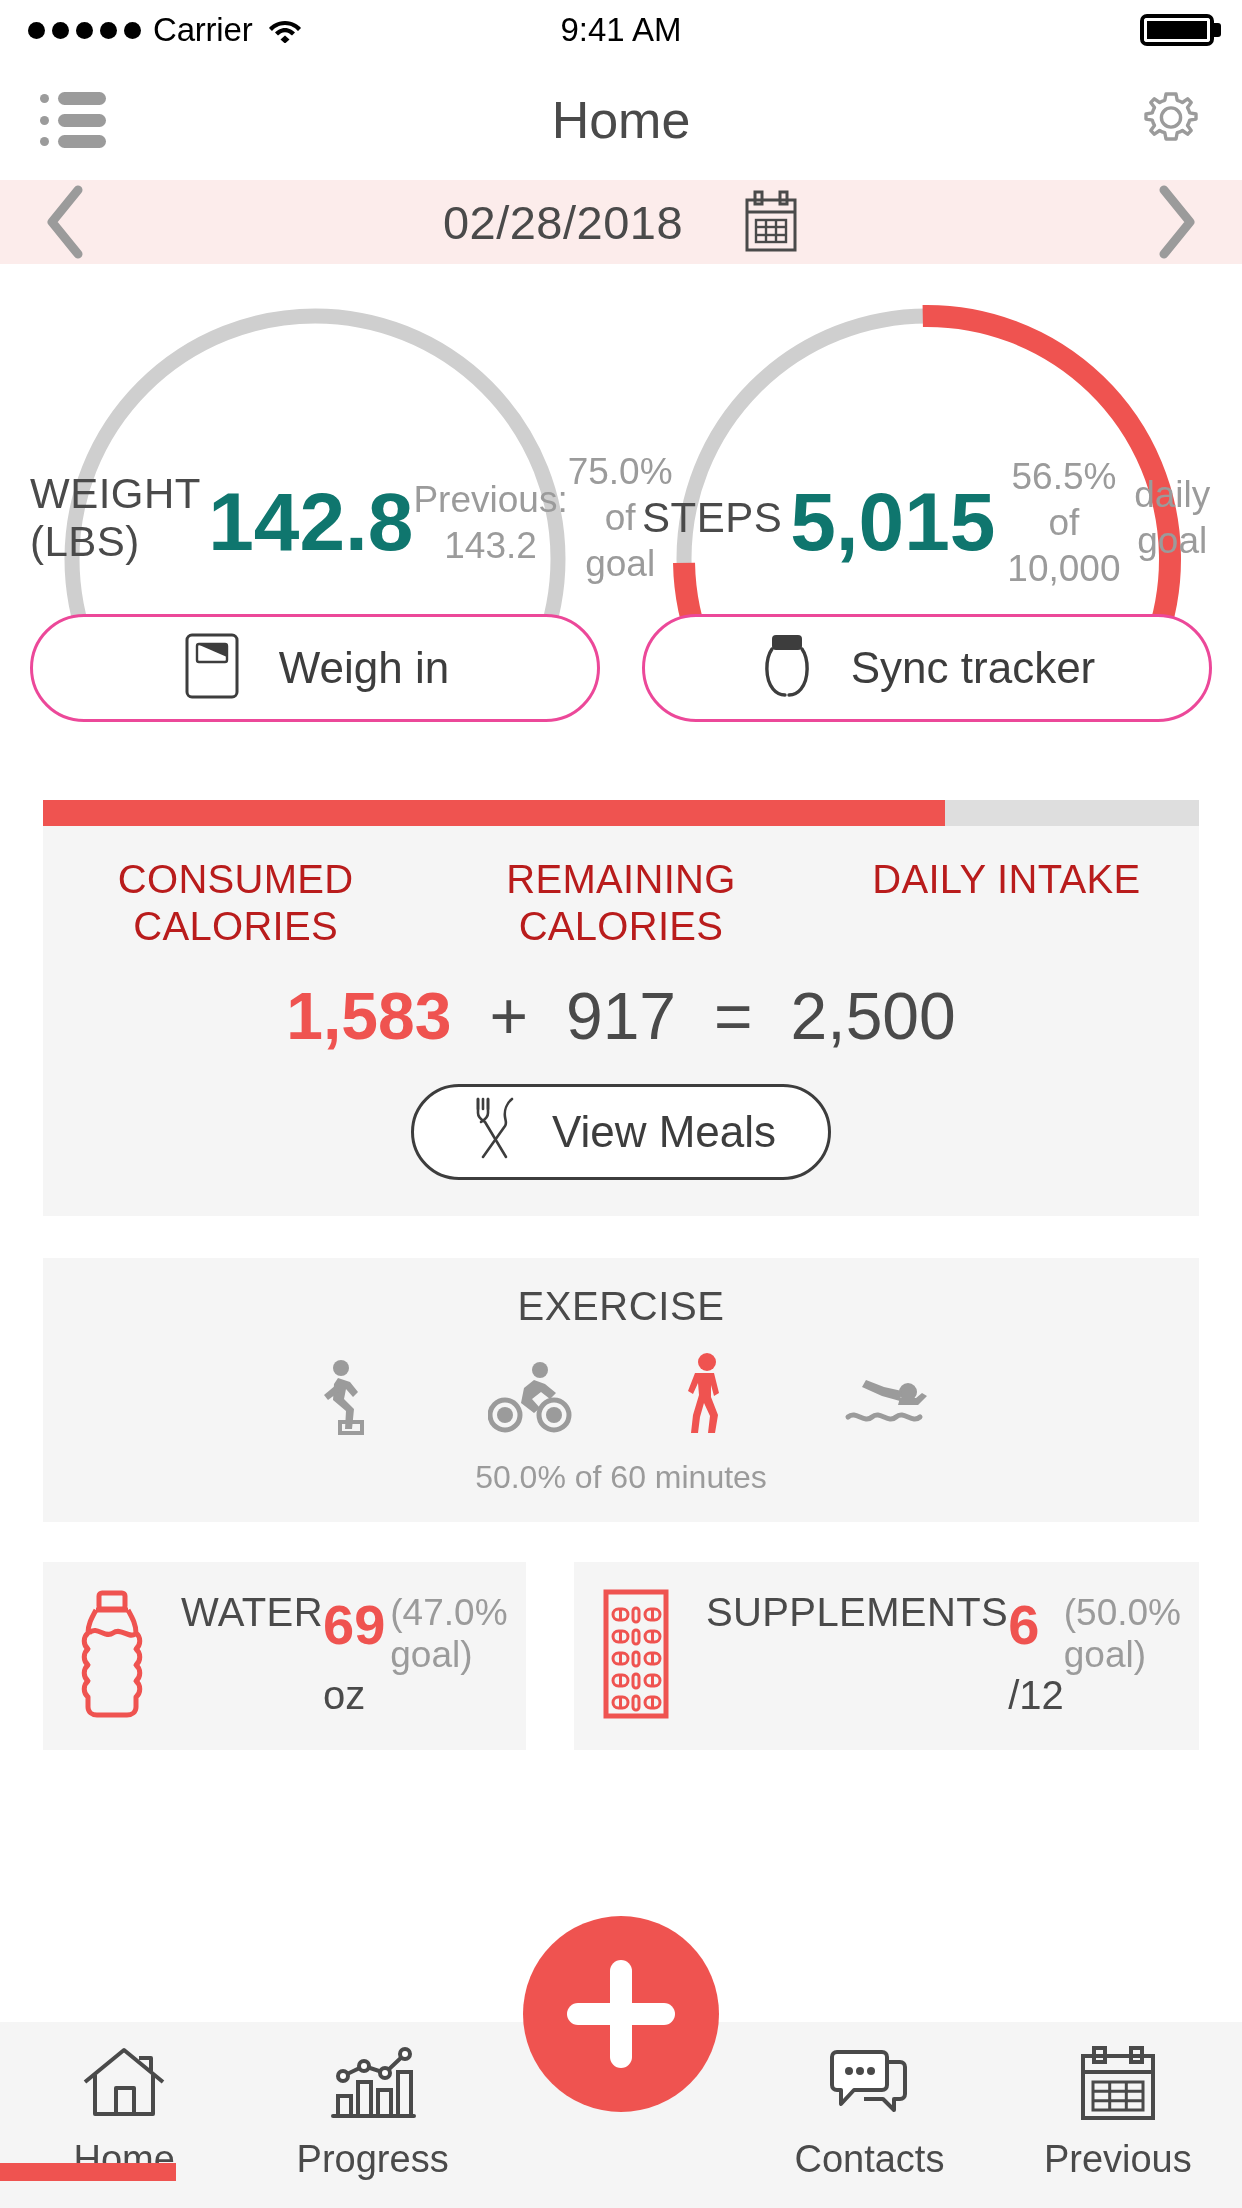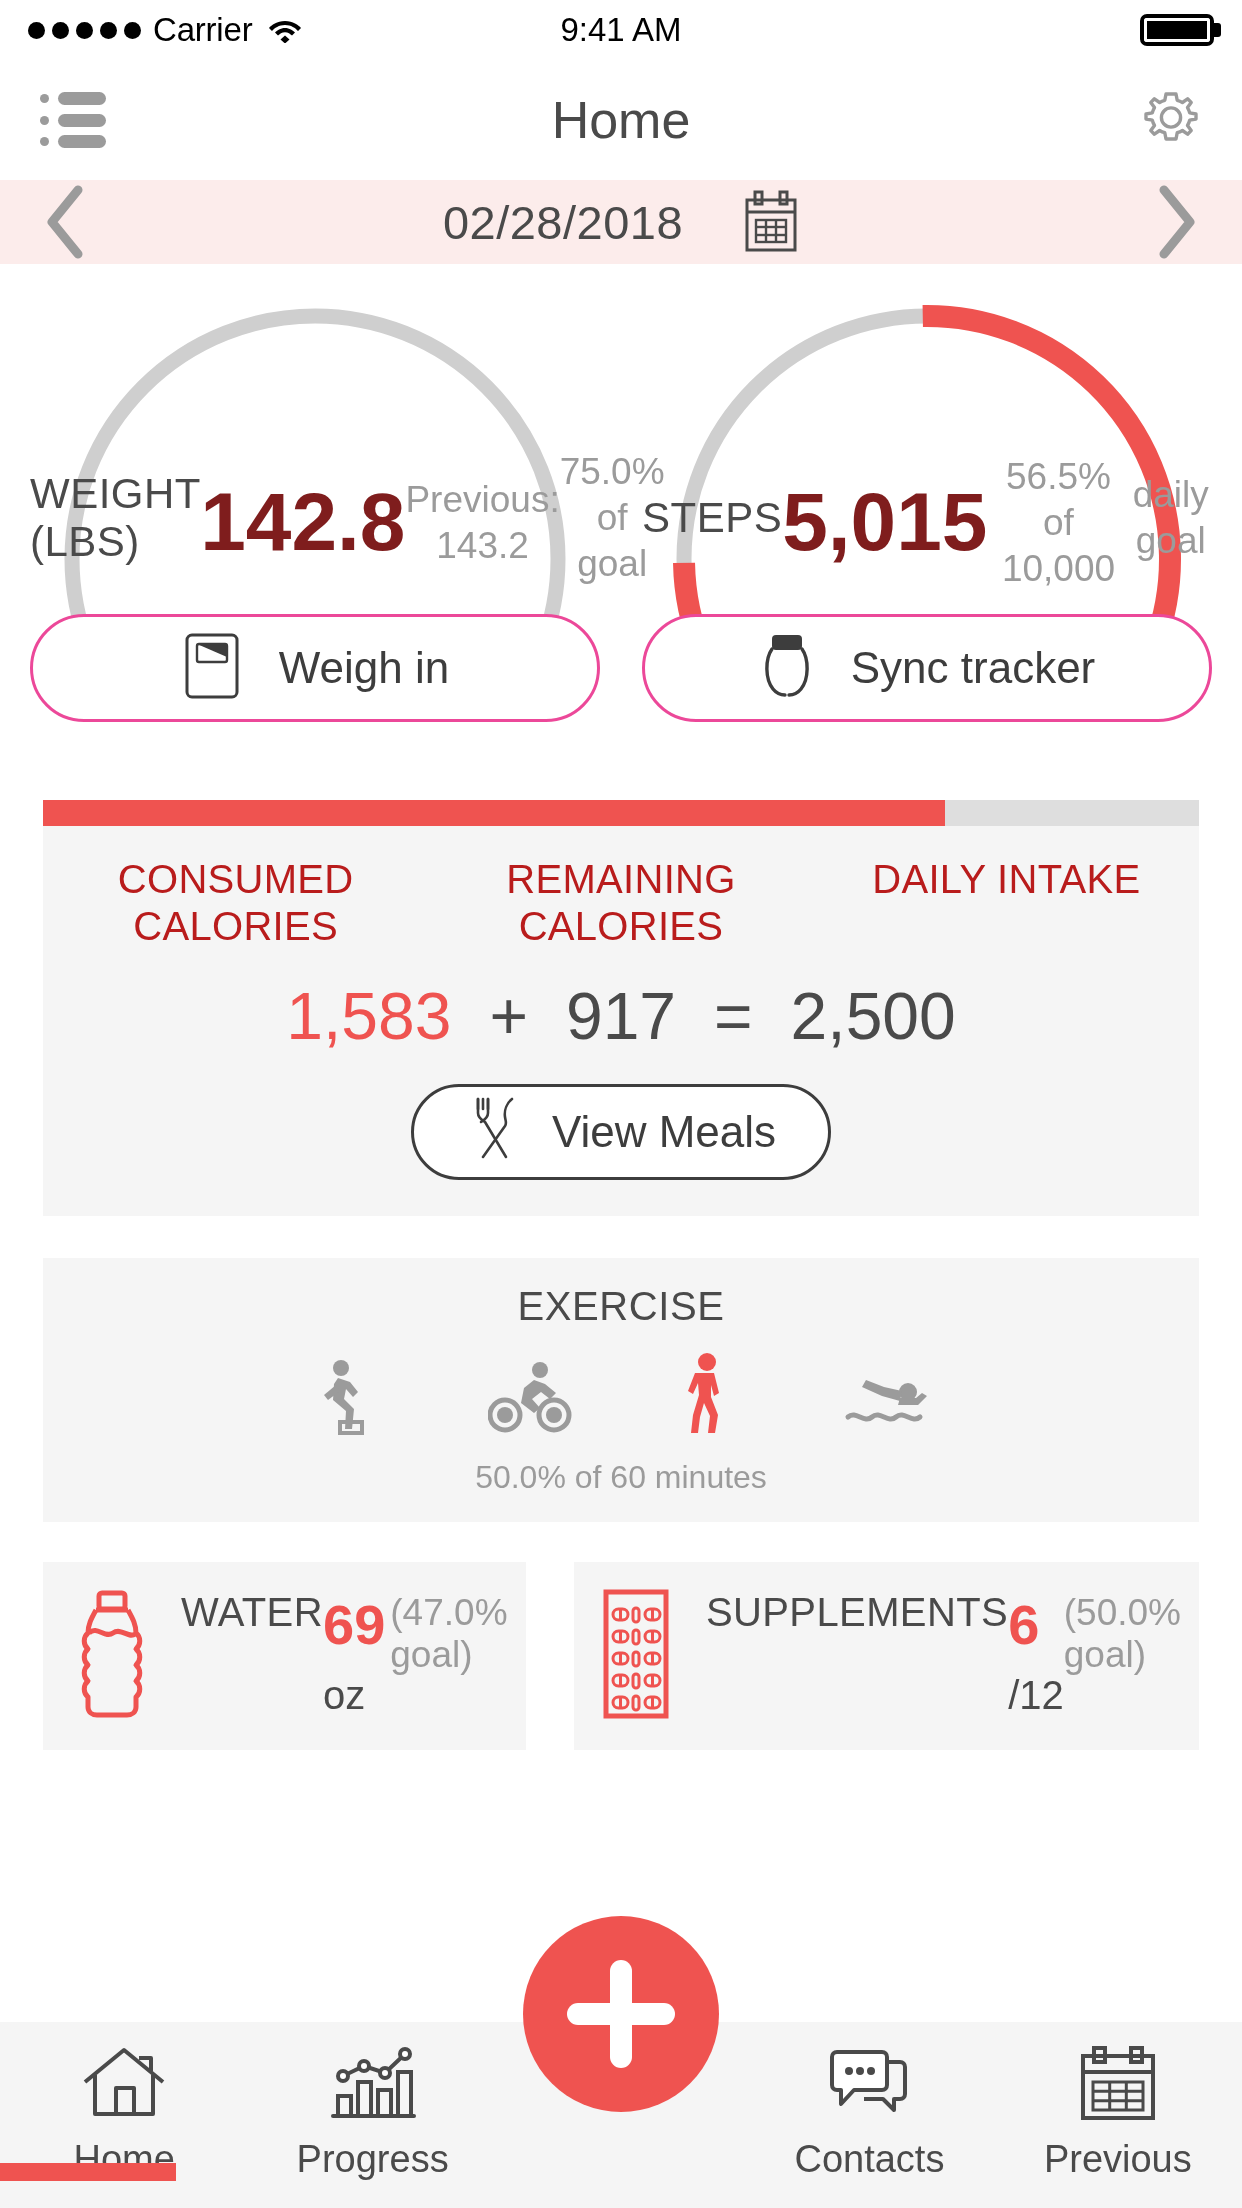--- a/index.html
+++ b/index.html
@@ -77,21 +77,21 @@
   }
   .ring-card { width:570px; position:relative; }
   .ring-wrap { position:relative; width:570px; height:400px; }
   .ring-wrap svg { position:absolute; top:0; left:0; }
   .ring-text {
     position:absolute; top:0; left:0; width:100%; height:100%;
     display:flex; flex-direction:row; align-items:center; justify-content:space-between;
     padding-top:88px;
   }
   .ring-label { font-size:42px; color:#4a4a4a; letter-spacing:0.5px; }
-  .ring-value { font-size:82px; font-weight:bold; color:#7f1d1d; line-height:1.18; margin-top:8px; }
+  .ring-value { font-size:82px; font-weight:bold; color:#0f766e; line-height:1.18; margin-top:8px;margin-left:8px; }
   .ring-sub { font-size:37px; color:#9b9b9b; line-height:1.25; text-align:center; margin-top:10px; }
 
   .ring-btn {
     width:100%; height:108px; margin-top:-60px;
     border:3px solid #ec4899; border-radius:60px;
     background:#fff; position:relative; z-index:5;
     display:flex; align-items:center; justify-content:center; gap:36px;
     cursor:pointer;
   }
   .ring-btn .lbl { font-size:44px; color:#3d3d3d; }
@@ -104,21 +104,21 @@
   .cal-heads { display:flex; align-items:flex-start; justify-content:space-around; }
   .cal-head {
     font-size:40px; color:#b91c1c; text-align:center;
     line-height:1.18; white-space:pre-line; letter-spacing:0.3px; flex:1;
   }
   .cal-nums {
     display:flex; align-items:center; justify-content:center;
     margin-top:28px; gap:38px;
   }
   .cal-num { font-size:66px; color:#4a4a4a; }
-  .cal-num.hl { color:#ef5350; font-weight:normal;text-align:center; }
+  .cal-num.hl { color:#ef5350; font-weight:bold;text-align:center; }
   .cal-op { font-size:66px; color:#4a4a4a; font-weight:300; }
   .meals-btn {
     width:420px; height:96px; margin:30px auto 0 auto;
     border:3px solid #3d3d3d; border-radius:52px; background:#fff;
     display:flex; align-items:center; justify-content:center; gap:28px; cursor:pointer;
   }
   .meals-btn .lbl { font-size:44px; color:#3d3d3d; }
 
   
   .exercise {

